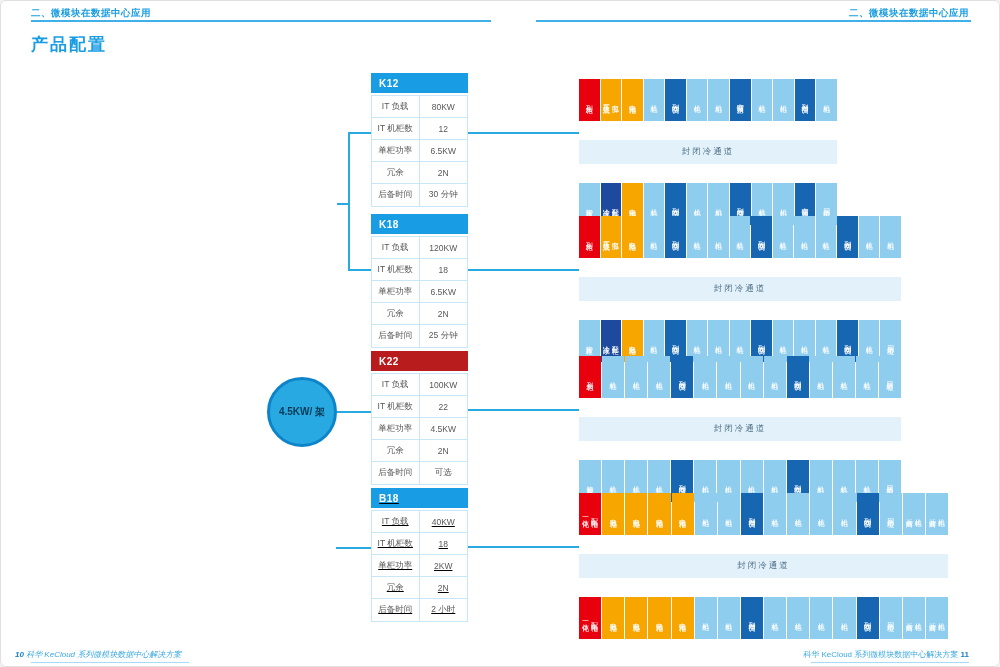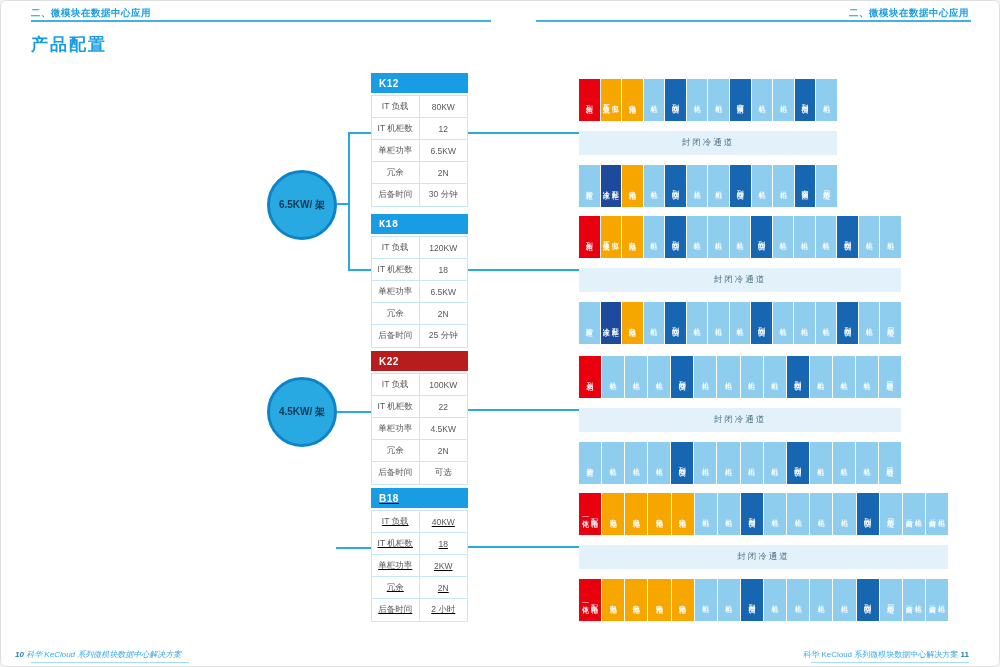--- a/index.html
+++ b/index.html
@@ -34,21 +34,21 @@
     height:20px; background:#189de4; color:#fff; font-size:10px; font-weight:bold;
     display:flex; align-items:center; padding-left:8px; margin-bottom:2px; letter-spacing:.5px;
   }
   .mt-body { border:1px solid #c7e6f8; background:#fff; }
   .mt-row { display:flex; height:22px; border-bottom:1px solid #c7e6f8; }
   .mt-row:last-child { border-bottom:none; }
   .mt-cell { display:flex; align-items:center; justify-content:center; font-size:8.5px; color:#595757; }
   .mt-label { width:50%; border-right:1px solid #c7e6f8; }
   .mt-value { width:50%; }
   
-  .diagram { position:absolute; display:flex; flex-direction:column; gap:10px; }
+  .diagram { position:absolute; display:flex; flex-direction:column; gap:19px; }
   .rack-row { display:flex; gap:1px; height:42px; }
   .blk { flex:1; display:flex; align-items:center; justify-content:center; overflow:hidden; }
   .blk .vt {
     writing-mode:vertical-lr; text-orientation:upright;
     font-size:7px; line-height:9px; letter-spacing:1px; color:#ffffff; text-align:center;
   }
   .aisle {
     height:24px; display:flex; align-items:center; justify-content:center;
     font-size:8.5px; color:#4e7187; letter-spacing:2px;
   }
@@ -66,23 +66,20 @@
 
 <div class="page">
 
   <div class="hdr left">二、微模块在数据中心应用</div>
   <div class="hdr right">二、微模块在数据中心应用</div>
   <div class="rule left"></div>
   <div class="rule right"></div>
 
   <div class="title">产品配置</div>
 
-  <div class="circle" style="left: 266px; top: 169px; background: rgb(41, 169, 225);">
-    <span>6.5KW/ 架</span>
-  </div>
   <div class="circle" style="left: 266px; top: 376px; background: rgb(41, 169, 225);">
     <span>4.5KW/ 架</span>
   </div>
 
   <div class="cline" style="left: 336px; top: 202px; width: 12px; height: 2px; background: rgb(41, 169, 225);"></div>
   <div class="cline" style="left: 347px; top: 131px; width: 2px; height: 139px; background: rgb(41, 169, 225);"></div>
   <div class="cline" style="left: 349px; top: 131px; width: 22px; height: 2px; background: rgb(41, 169, 225);"></div>
   <div class="cline" style="left: 467px; top: 131px; width: 111px; height: 2px; background: rgb(41, 169, 225);"></div>
   <div class="cline" style="left: 349px; top: 268px; width: 22px; height: 2px; background: rgb(41, 169, 225);"></div>
   <div class="cline" style="left: 467px; top: 268px; width: 111px; height: 2px; background: rgb(41, 169, 225);"></div>
@@ -110,21 +107,21 @@
           <div class="mt-cell mt-label">冗余</div>
           <div class="mt-cell mt-value">2N</div>
         </div>
         <div class="mt-row">
           <div class="mt-cell mt-label">后备时间</div>
           <div class="mt-cell mt-value">30 分钟</div>
         </div>
       </div>
   </div>
   <div class="mtable" style="top:213px;">
-    <div class="mt-header" style="background: rgb(24, 157, 228); font-family: Liberation Mono, monospace;">K18</div>
+    <div class="mt-header" style="background: rgb(24, 157, 228);">K18</div>
     <div class="mt-body">
         <div class="mt-row">
           <div class="mt-cell mt-label">IT 负载</div>
           <div class="mt-cell mt-value">120KW</div>
         </div>
         <div class="mt-row">
           <div class="mt-cell mt-label">IT 机柜数</div>
           <div class="mt-cell mt-value">18</div>
         </div>
         <div class="mt-row">

